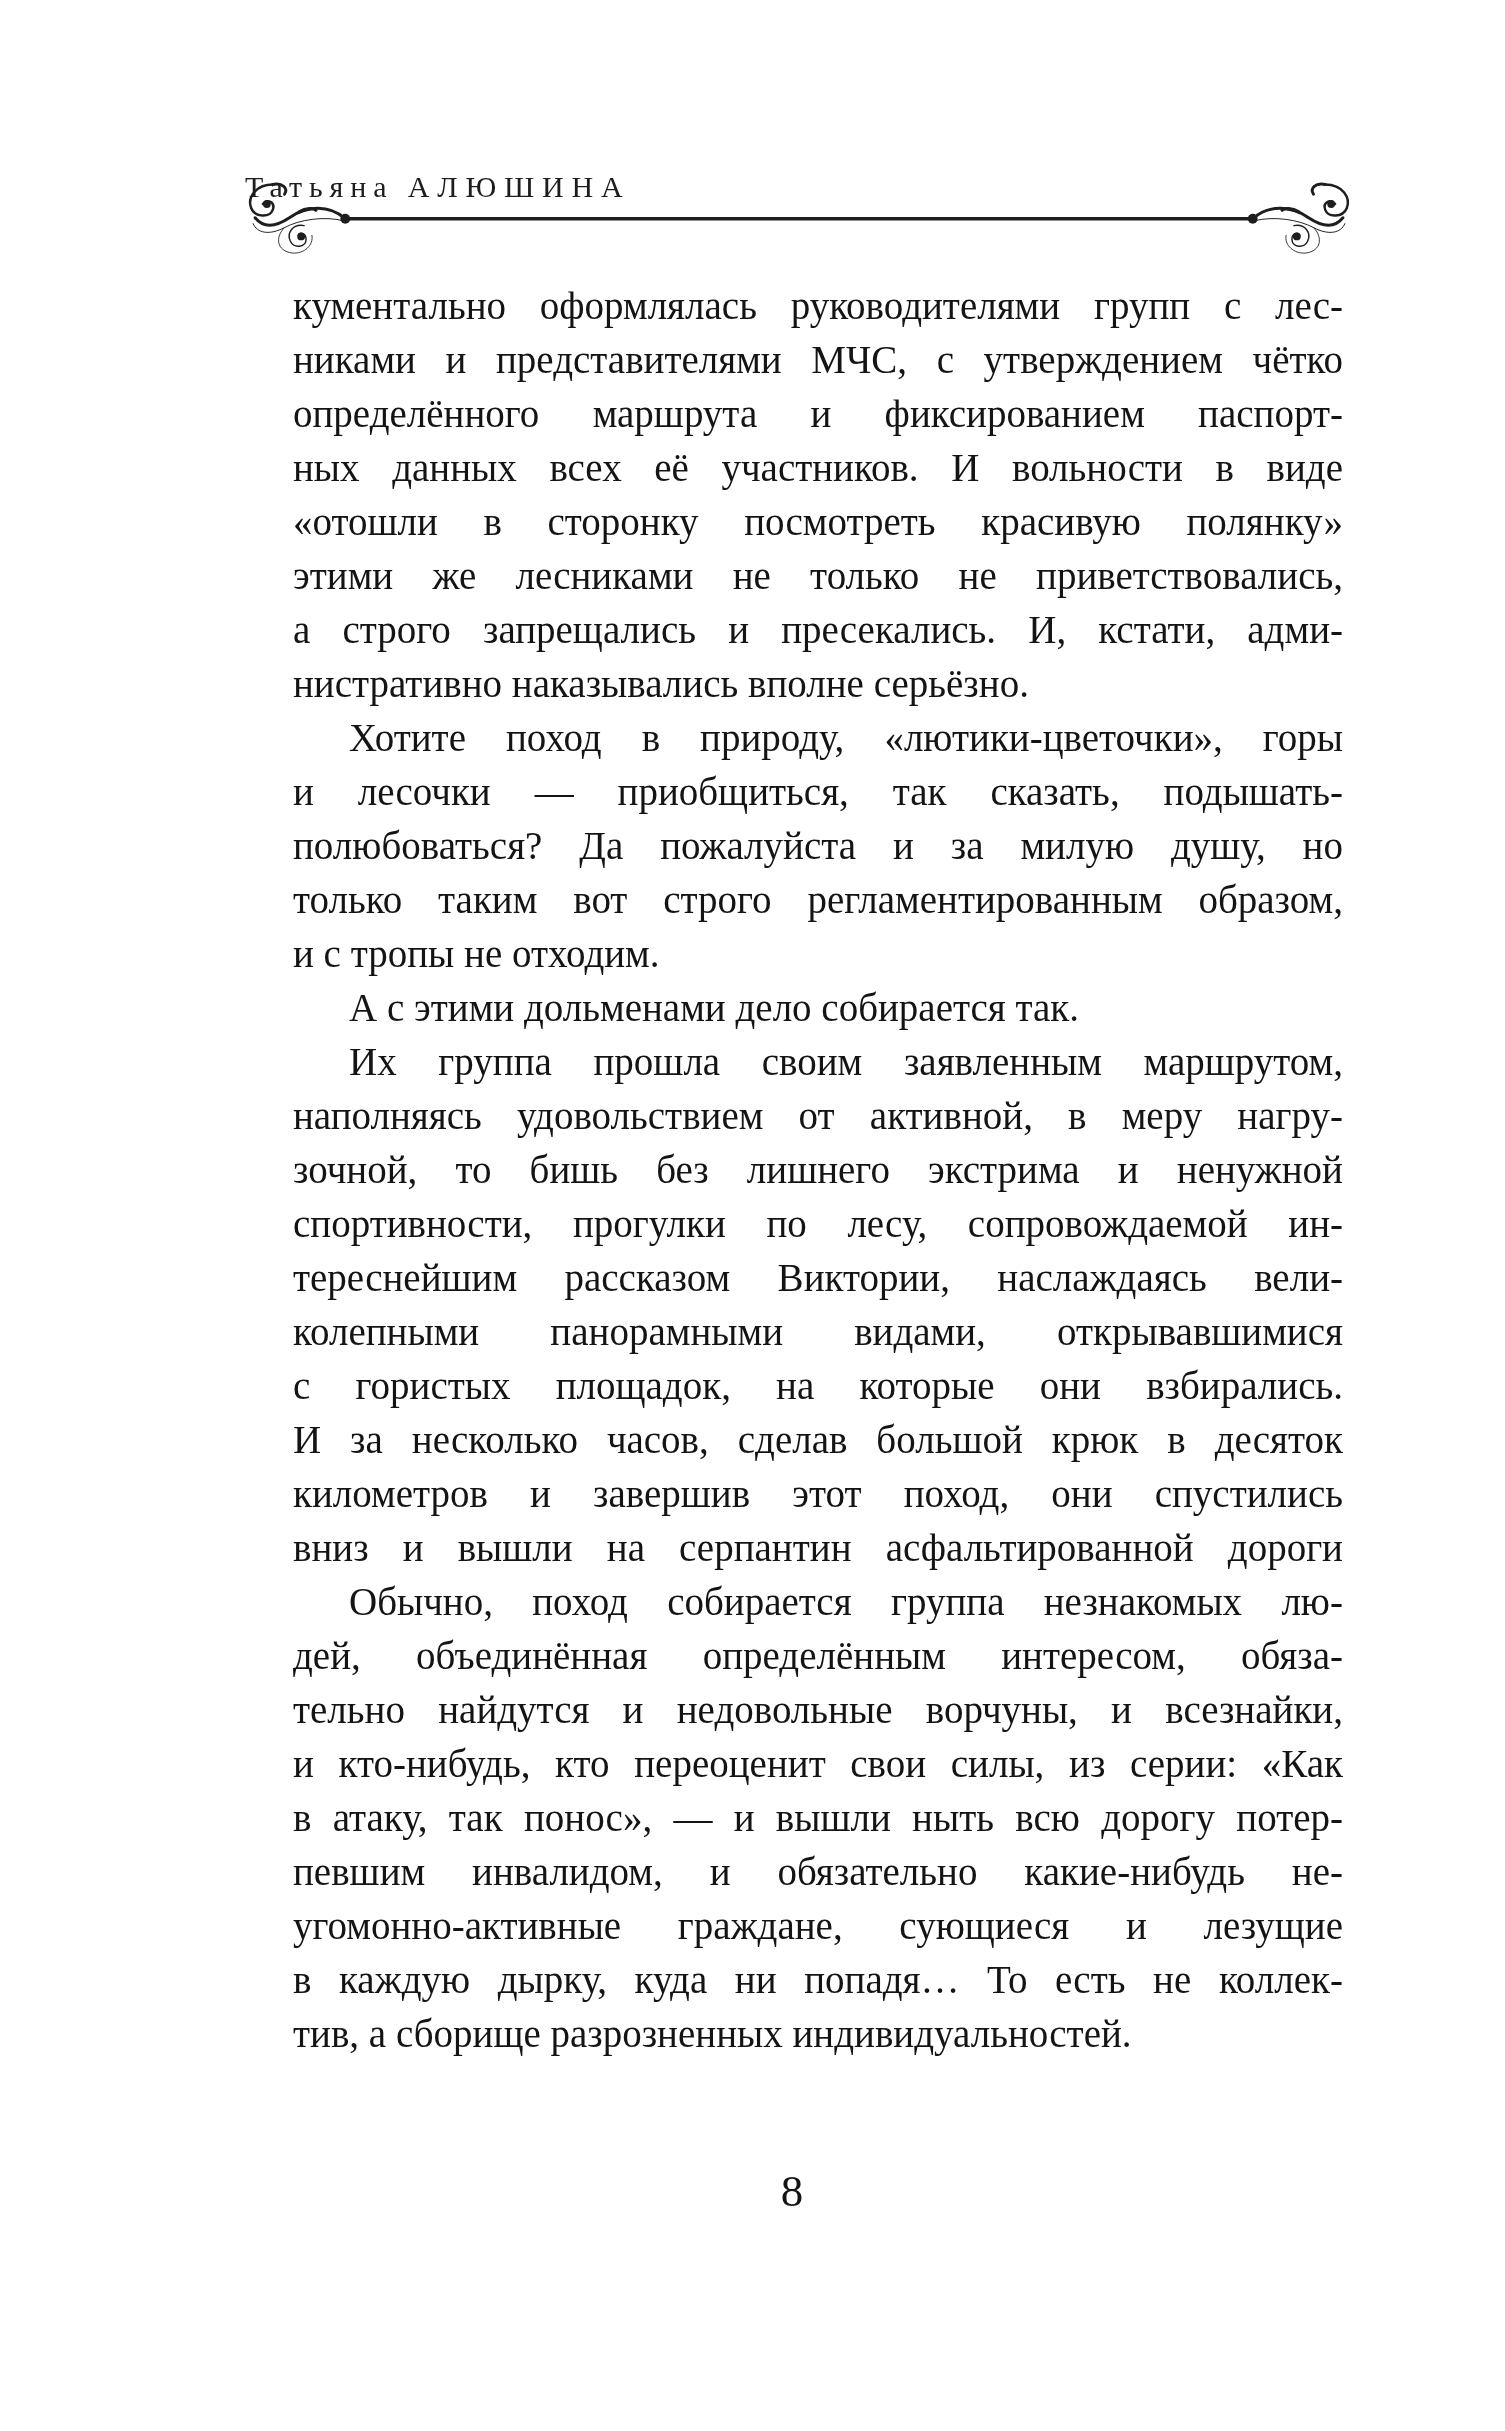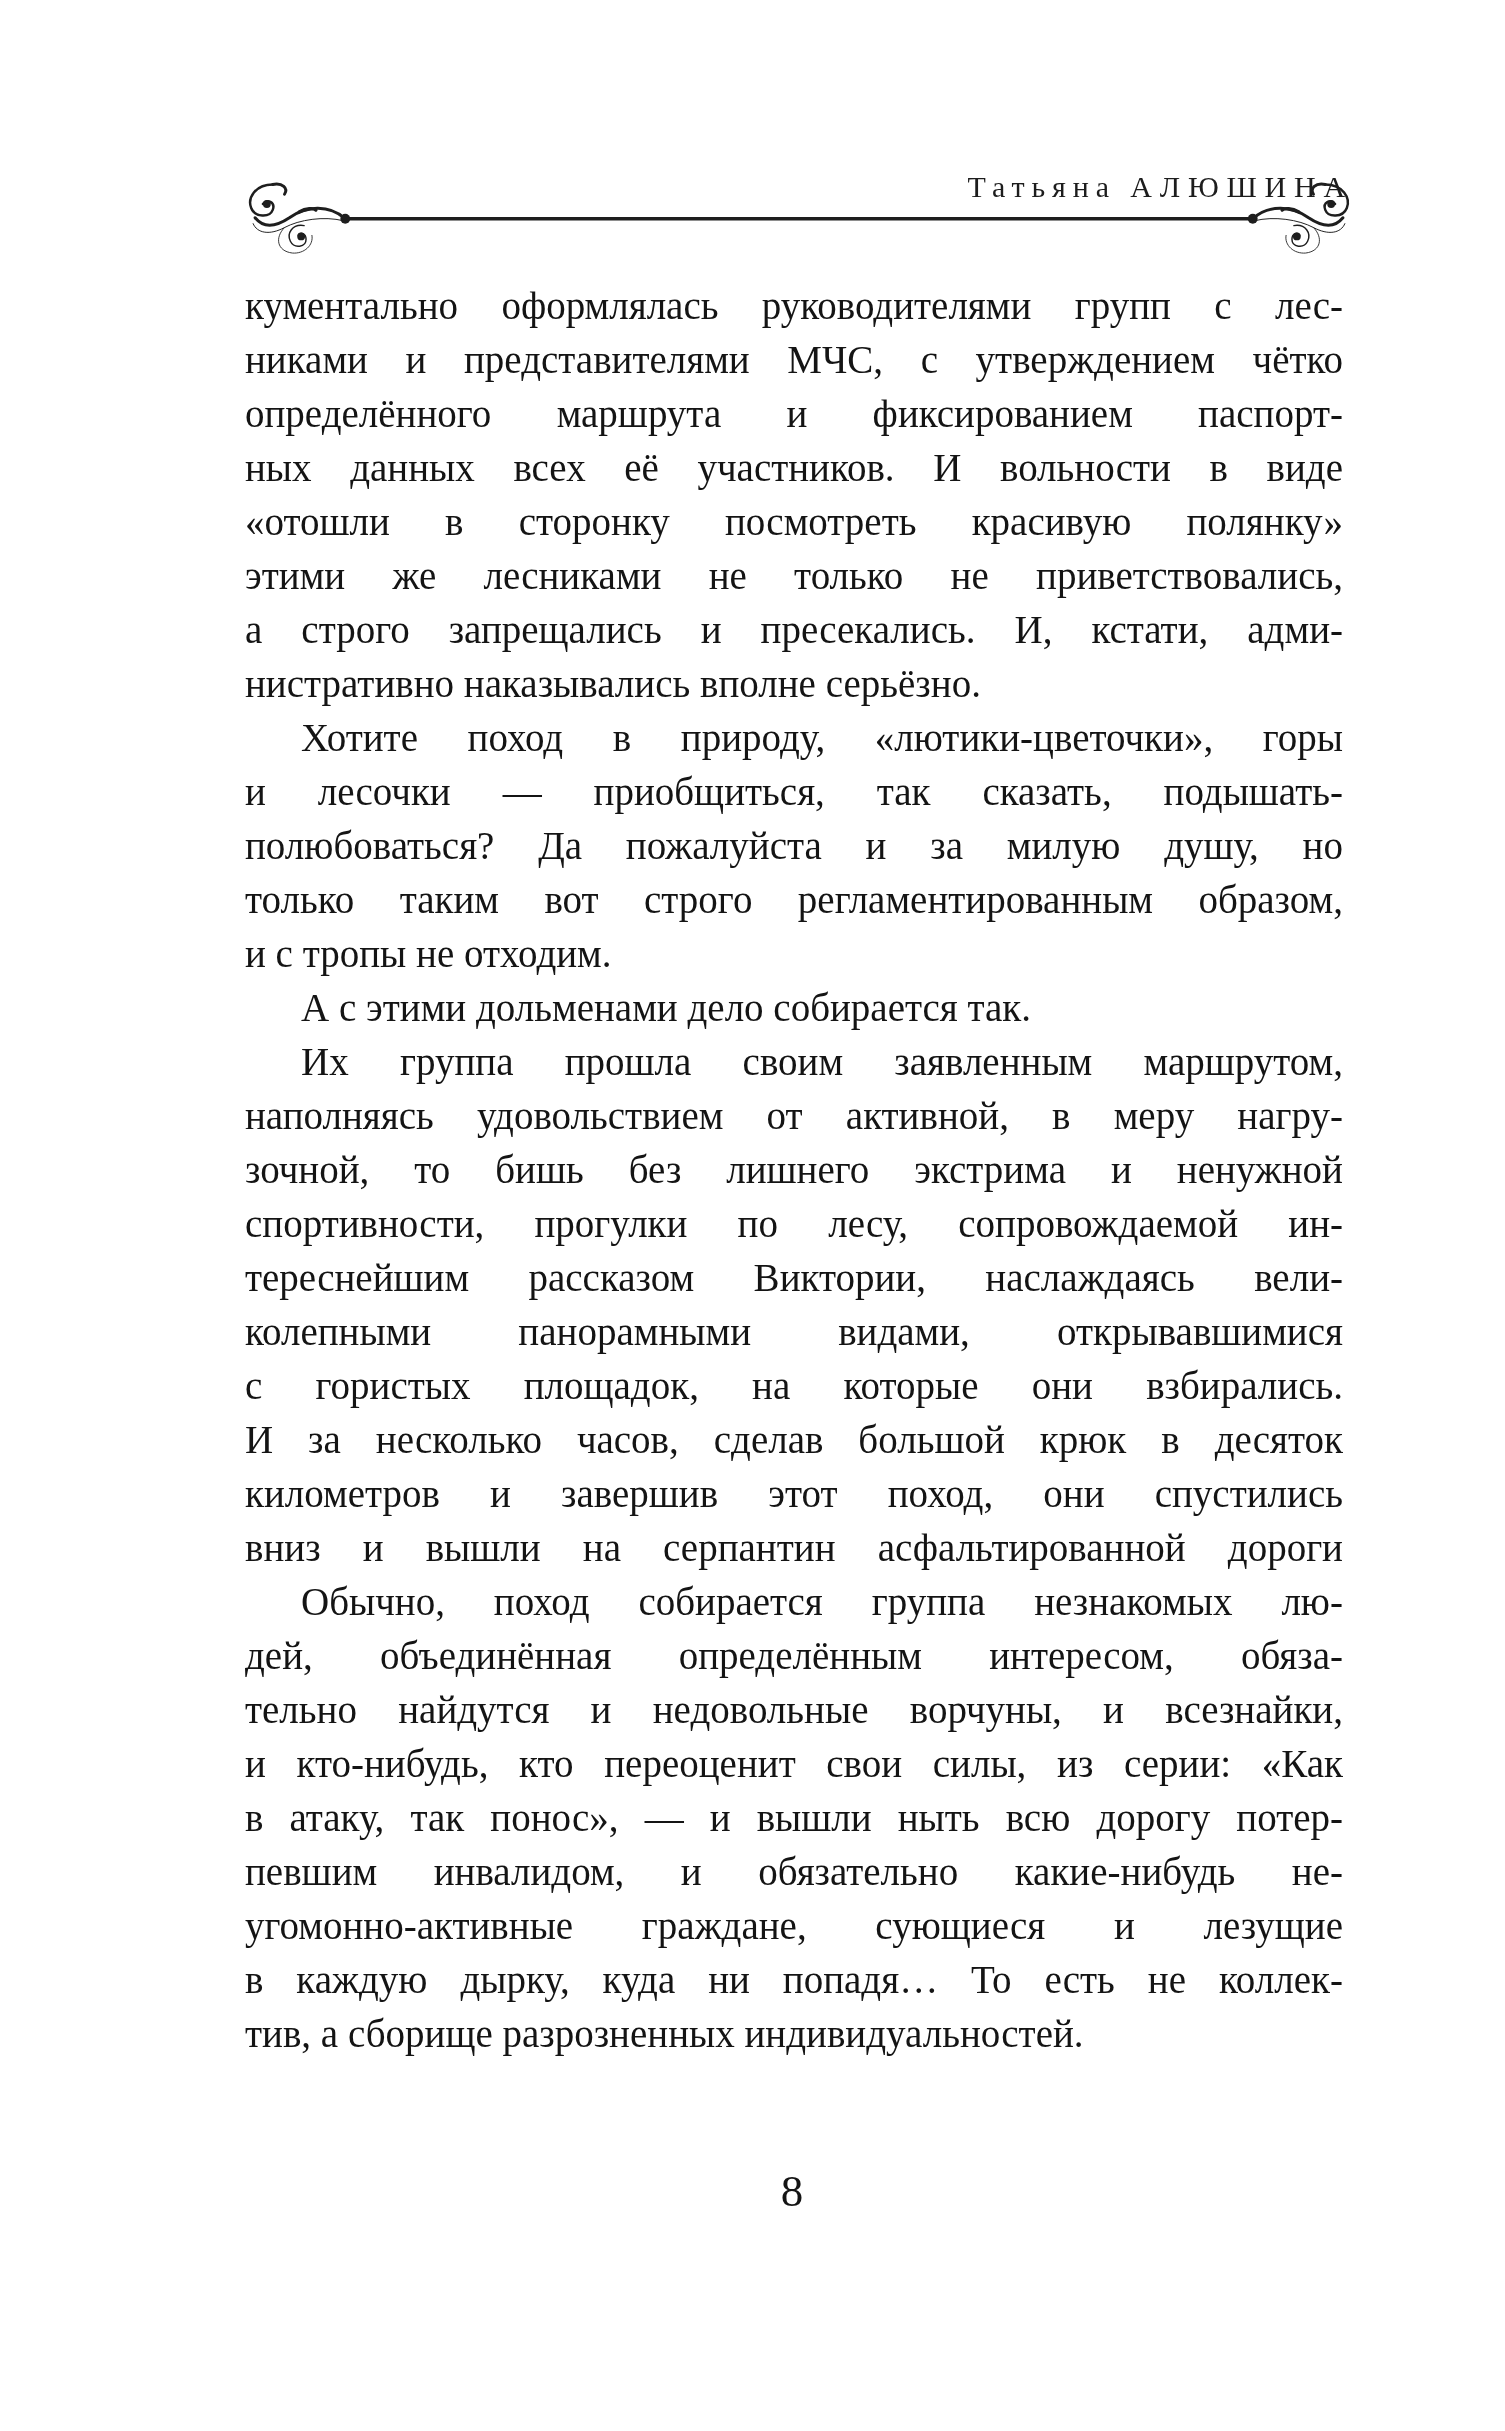--- a/index.html
+++ b/index.html
@@ -20,21 +20,21 @@
     left: 245px;
     top: 157px;
     width: 1108px;
     height: 98px;
   }
   .running-title {
     position: absolute;
     left: 0;
     right: 0;
     top: 11.8px;
-    text-align: right;
+    text-align: left;
     font-size: 30px;
     line-height: 35px;
     letter-spacing: 6.9px;
     color: #1d1d1d;
     white-space: nowrap;
   }
   .running-title .surname {
     letter-spacing: 7.8px;
   }
   .ornament {
@@ -53,20 +53,21 @@
     line-height: 54px;
     color: #141414;
   }
   .line {
     display: block;
     height: 54px;
     text-align: justify;
     text-align-last: justify;
     white-space: normal;
     overflow: hidden;
+    margin-left: 48px;
   }
   .line.indent {
     padding-left: 56px;
   }
   .line.last {
     text-align-last: left;
   }
   .page-number {
     position: absolute;
     left: 0;

